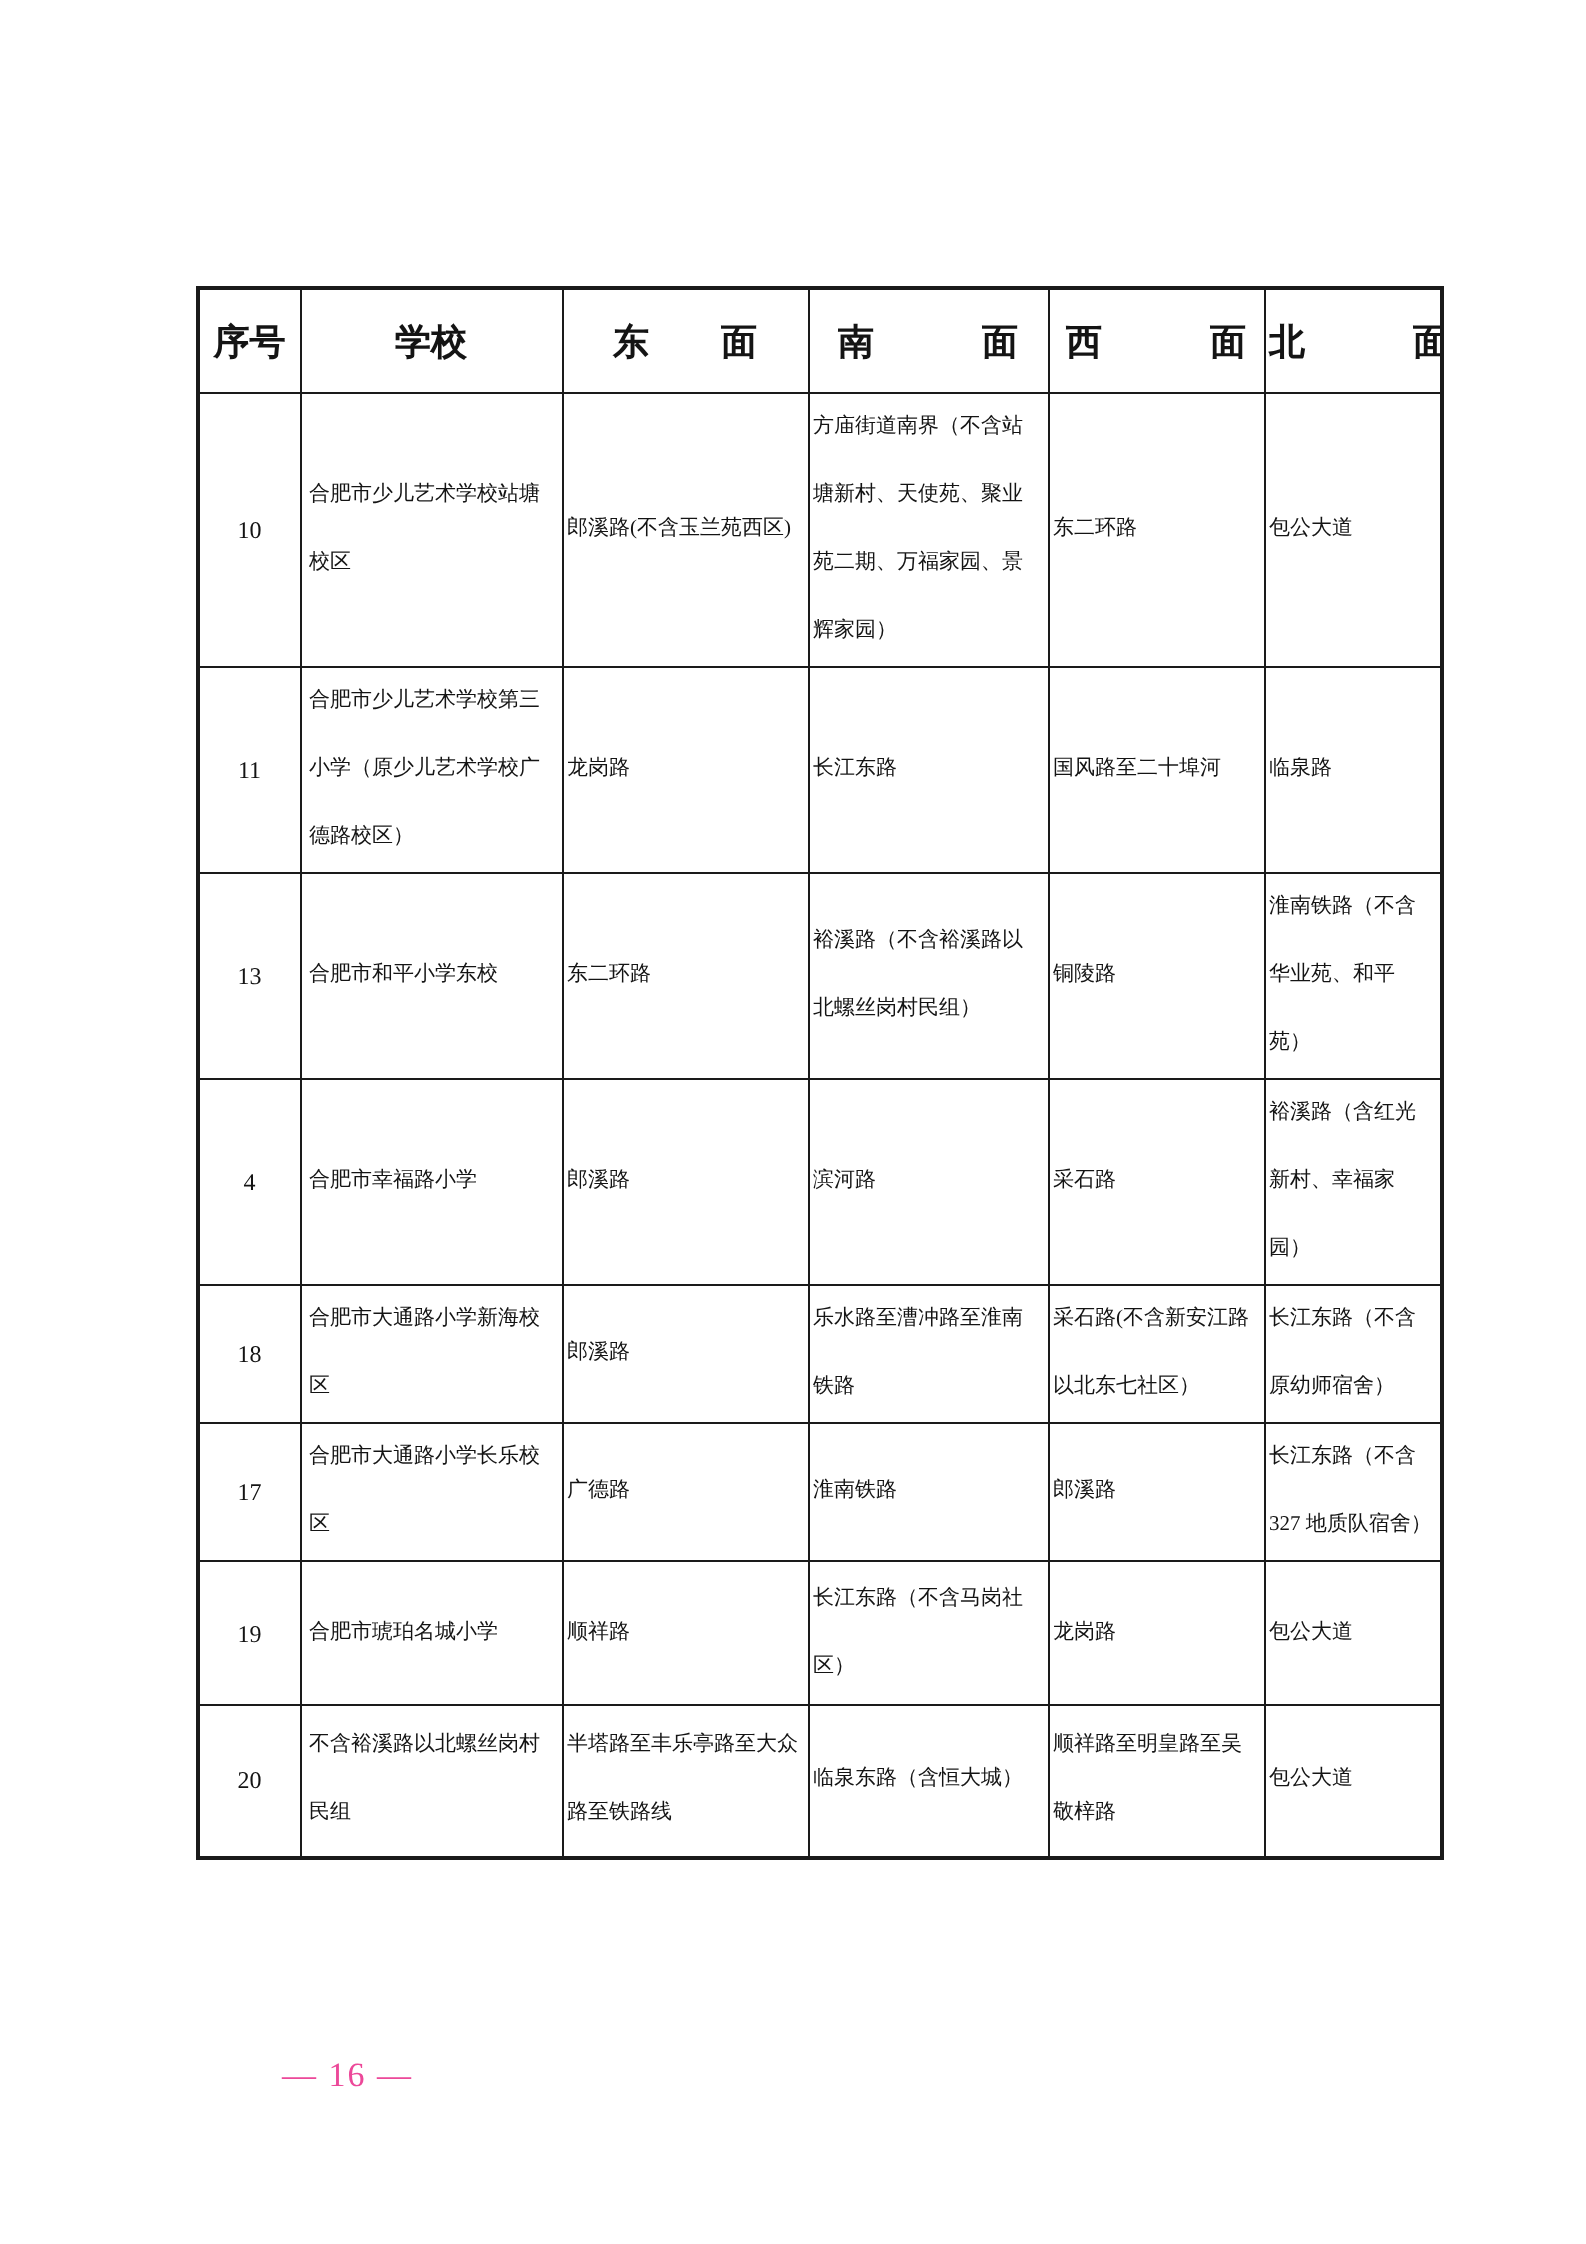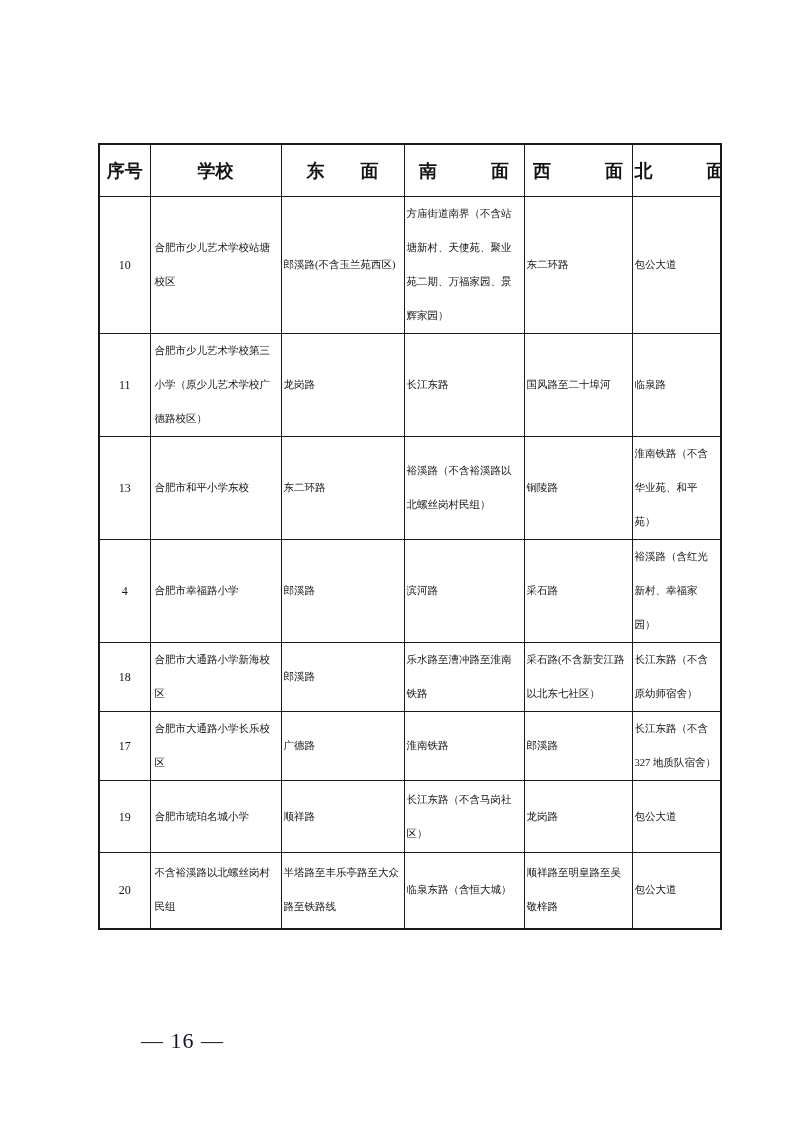--- a/index.html
+++ b/index.html
@@ -42,21 +42,21 @@
   tbody tr:nth-child(5)  { height: 66px; }
   tbody tr:nth-child(6)  { height: 56px; }
   tbody tr:nth-child(7)  { height: 72px; }
   tbody tr:nth-child(8)  { height: 76px; }
   tbody tr:nth-child(9)  { height: 64px; }
   tbody tr:nth-child(10) { height: 56px; }
   tbody tr:nth-child(11) { height: 73px; }
 
   .page-number {
     position: absolute; left: 141px; top: 1028px;
-    font-size: 22px; letter-spacing: 1px; color: #0f172a;
+    font-size: 17px; letter-spacing: 1px; color: #ec4899;
     font-family: "Liberation Serif", serif;
   }
 </style>
 </head>
 <body>
 
 <div class="page">
 
   <table class="district">
     <colgroup>

